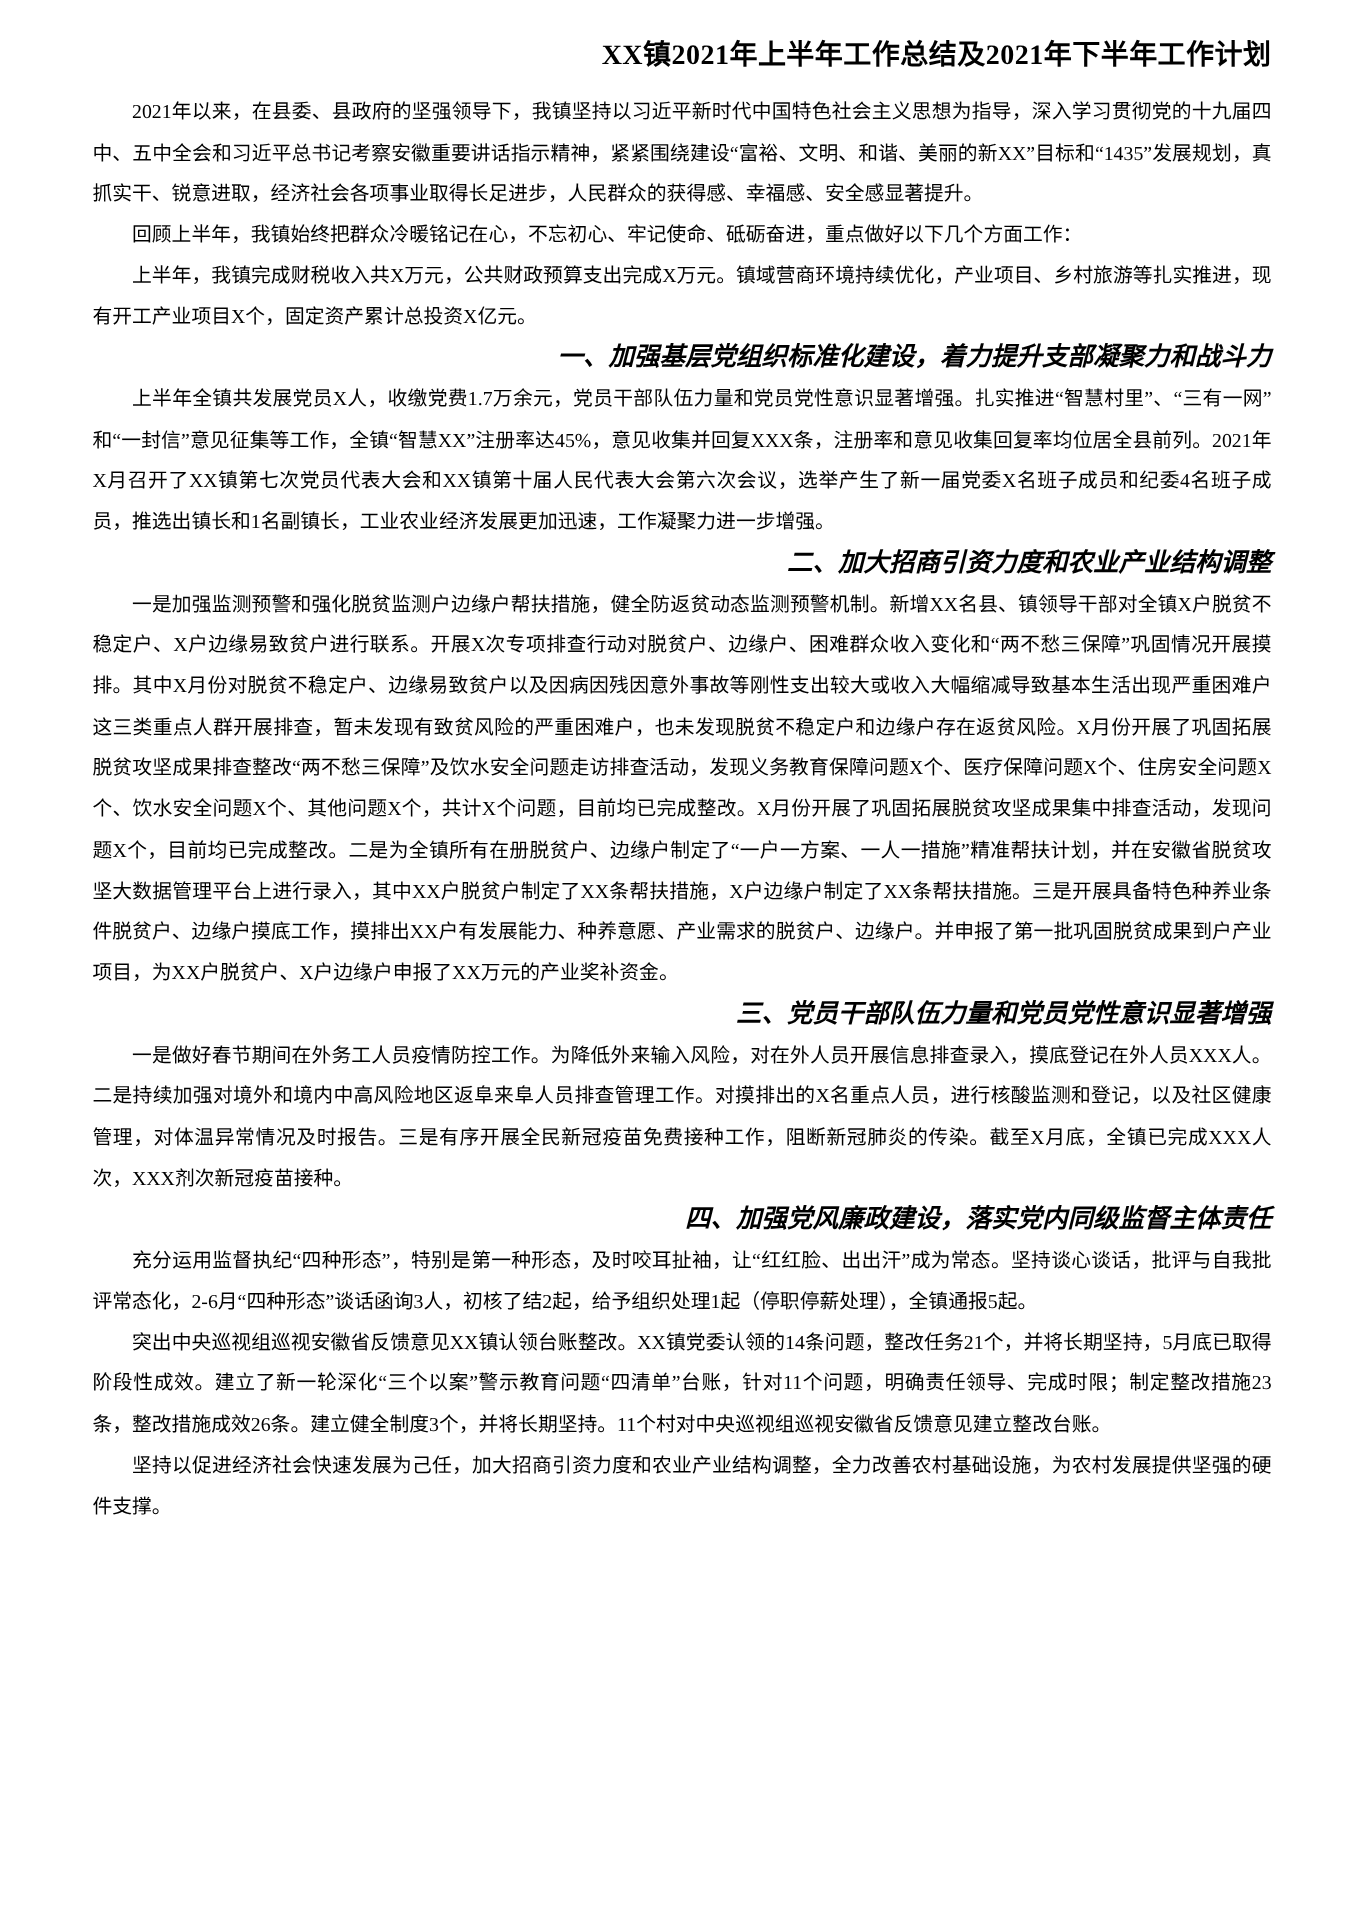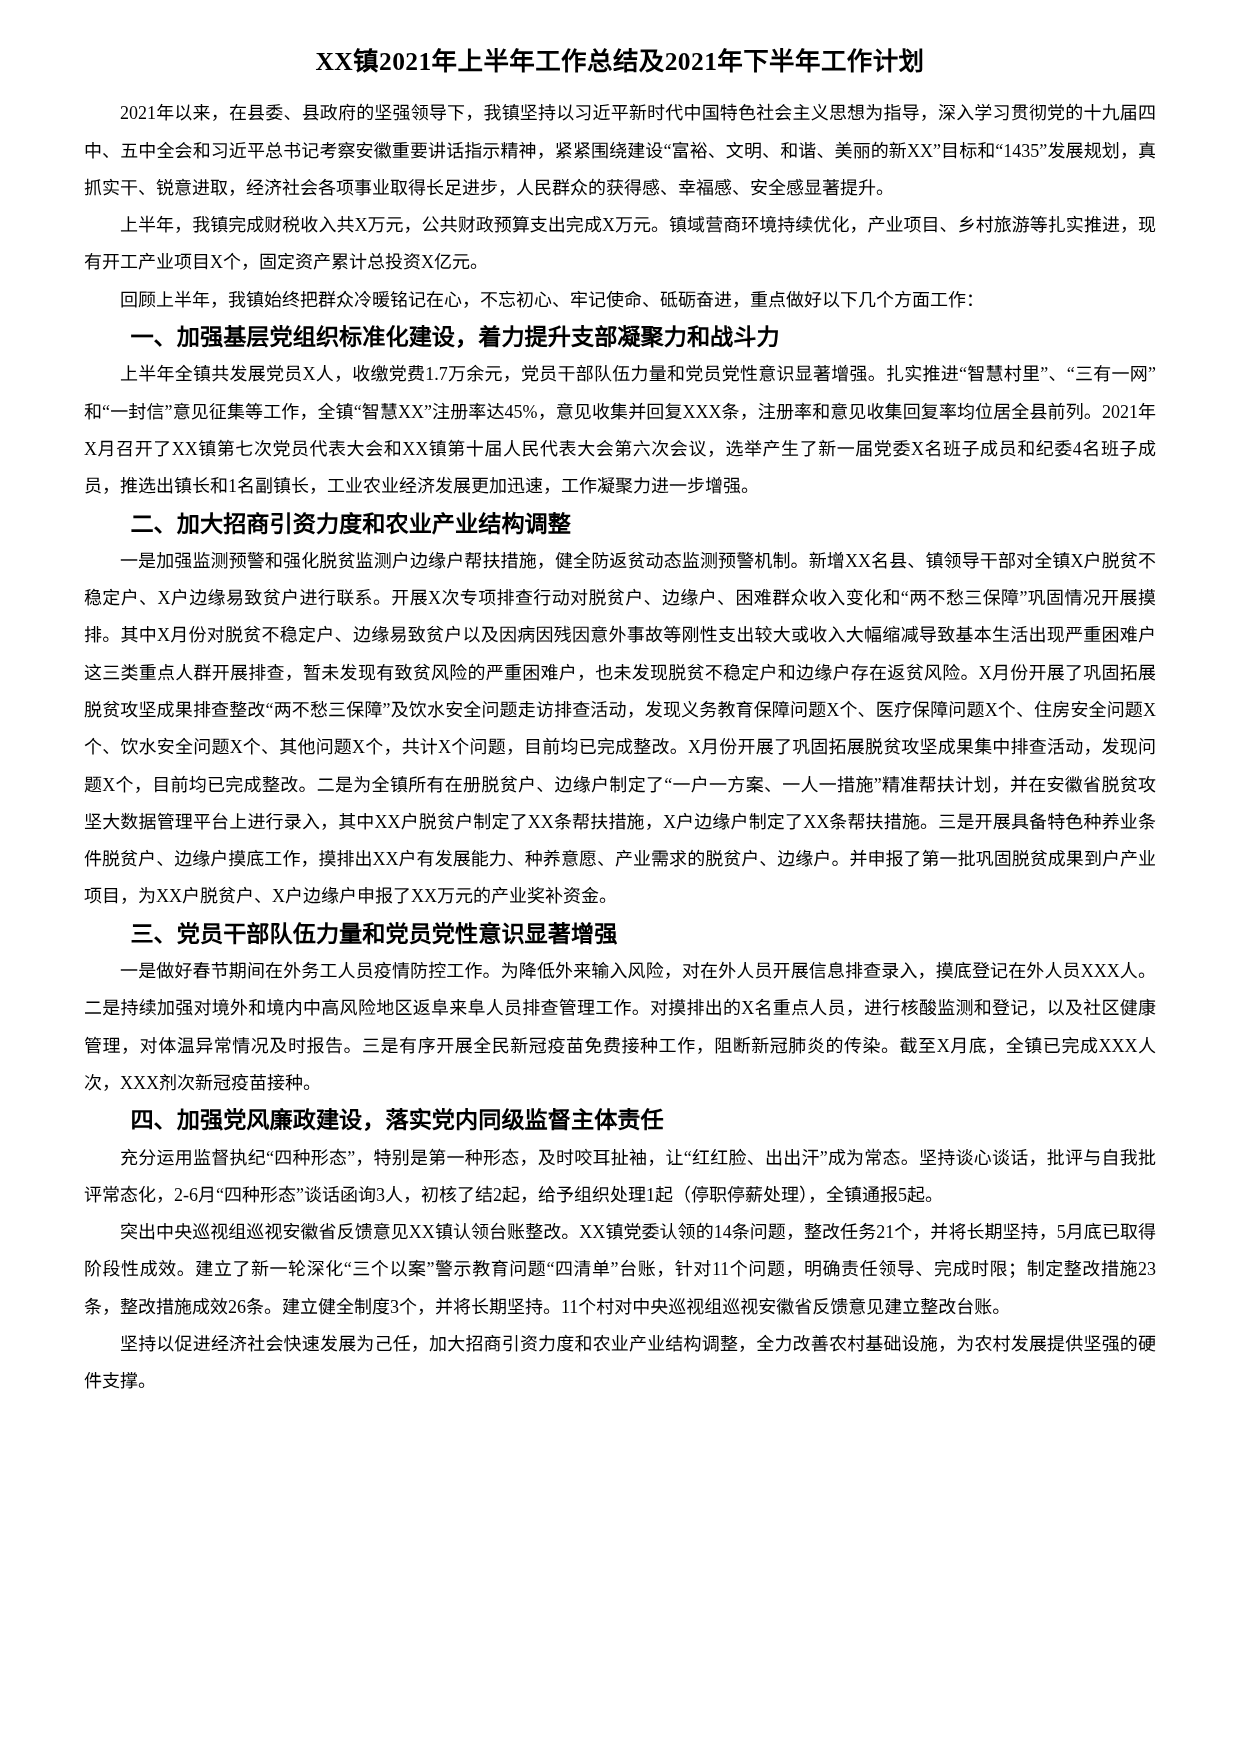--- a/index.html
+++ b/index.html
@@ -19,57 +19,58 @@
     width: 1240px;
     height: 1754px;
     box-sizing: border-box;
     padding: 26px 84px 0 84px;
     position: relative;
     overflow: hidden;
   }
   .doc-title {
     font-size: 25.5px;
     font-weight: bold;
-    text-align: center;
+    text-align: right;
     letter-spacing: 0.4px;
     line-height: 1.5;
-    margin: 17px 0 14px 0;
+    margin: 5px 0 14px 0;
     white-space: nowrap;
   }
   .para {
     font-size: 18px;
     line-height: 37.3px;
     text-align: justify;
     text-justify: inter-ideograph;
     text-align-last: left;
     margin: 0;
     text-indent: 2em;
     letter-spacing: 0px;
     word-break: break-all;
   }
   .heading {
     font-size: 23.2px;
     line-height: 37.3px;
     font-weight: bold;
     text-indent: 2em;
     margin: 0;
     letter-spacing: 0px;
-    text-align: left;
+    text-align: right;
+    font-style: italic;
   }
 </style>
 </head>
 <body>
 
 <div class="page">
 
   <h1 class="doc-title">XX镇2021年上半年工作总结及2021年下半年工作计划</h1>
 
   <p class="para">2021年以来，在县委、县政府的坚强领导下，我镇坚持以习近平新时代中国特色社会主义思想为指导，深入学习贯彻党的十九届四中、五中全会和习近平总书记考察安徽重要讲话指示精神，紧紧围绕建设“富裕、文明、和谐、美丽的新XX”目标和“1435”发展规划，真抓实干、锐意进取，经济社会各项事业取得长足进步，人民群众的获得感、幸福感、安全感显著提升。</p>
+  <p class="para">回顾上半年，我镇始终把群众冷暖铭记在心，不忘初心、牢记使命、砥砺奋进，重点做好以下几个方面工作：</p>
   <p class="para">上半年，我镇完成财税收入共X万元，公共财政预算支出完成X万元。镇域营商环境持续优化，产业项目、乡村旅游等扎实推进，现有开工产业项目X个，固定资产累计总投资X亿元。</p>
-  <p class="para">回顾上半年，我镇始终把群众冷暖铭记在心，不忘初心、牢记使命、砥砺奋进，重点做好以下几个方面工作：</p>
 
   <h2 class="heading">一、加强基层党组织标准化建设，着力提升支部凝聚力和战斗力</h2>
   <p class="para">上半年全镇共发展党员X人，收缴党费1.7万余元，党员干部队伍力量和党员党性意识显著增强。扎实推进“智慧村里”、“三有一网”和“一封信”意见征集等工作，全镇“智慧XX”注册率达45%，意见收集并回复XXX条，注册率和意见收集回复率均位居全县前列。2021年X月召开了XX镇第七次党员代表大会和XX镇第十届人民代表大会第六次会议，选举产生了新一届党委X名班子成员和纪委4名班子成员，推选出镇长和1名副镇长，工业农业经济发展更加迅速，工作凝聚力进一步增强。</p>
 
   <h2 class="heading">二、加大招商引资力度和农业产业结构调整</h2>
   <p class="para">一是加强监测预警和强化脱贫监测户边缘户帮扶措施，健全防返贫动态监测预警机制。新增XX名县、镇领导干部对全镇X户脱贫不稳定户、X户边缘易致贫户进行联系。开展X次专项排查行动对脱贫户、边缘户、困难群众收入变化和“两不愁三保障”巩固情况开展摸排。其中X月份对脱贫不稳定户、边缘易致贫户以及因病因残因意外事故等刚性支出较大或收入大幅缩减导致基本生活出现严重困难户这三类重点人群开展排查，暂未发现有致贫风险的严重困难户，也未发现脱贫不稳定户和边缘户存在返贫风险。X月份开展了巩固拓展脱贫攻坚成果排查整改“两不愁三保障”及饮水安全问题走访排查活动，发现义务教育保障问题X个、医疗保障问题X个、住房安全问题X个、饮水安全问题X个、其他问题X个，共计X个问题，目前均已完成整改。X月份开展了巩固拓展脱贫攻坚成果集中排查活动，发现问题X个，目前均已完成整改。二是为全镇所有在册脱贫户、边缘户制定了“一户一方案、一人一措施”精准帮扶计划，并在安徽省脱贫攻坚大数据管理平台上进行录入，其中XX户脱贫户制定了XX条帮扶措施，X户边缘户制定了XX条帮扶措施。三是开展具备特色种养业条件脱贫户、边缘户摸底工作，摸排出XX户有发展能力、种养意愿、产业需求的脱贫户、边缘户。并申报了第一批巩固脱贫成果到户产业项目，为XX户脱贫户、X户边缘户申报了XX万元的产业奖补资金。</p>
 
   <h2 class="heading">三、党员干部队伍力量和党员党性意识显著增强</h2>
   <p class="para">一是做好春节期间在外务工人员疫情防控工作。为降低外来输入风险，对在外人员开展信息排查录入，摸底登记在外人员XXX人。二是持续加强对境外和境内中高风险地区返阜来阜人员排查管理工作。对摸排出的X名重点人员，进行核酸监测和登记，以及社区健康管理，对体温异常情况及时报告。三是有序开展全民新冠疫苗免费接种工作，阻断新冠肺炎的传染。截至X月底，全镇已完成XXX人次，XXX剂次新冠疫苗接种。</p>
 

